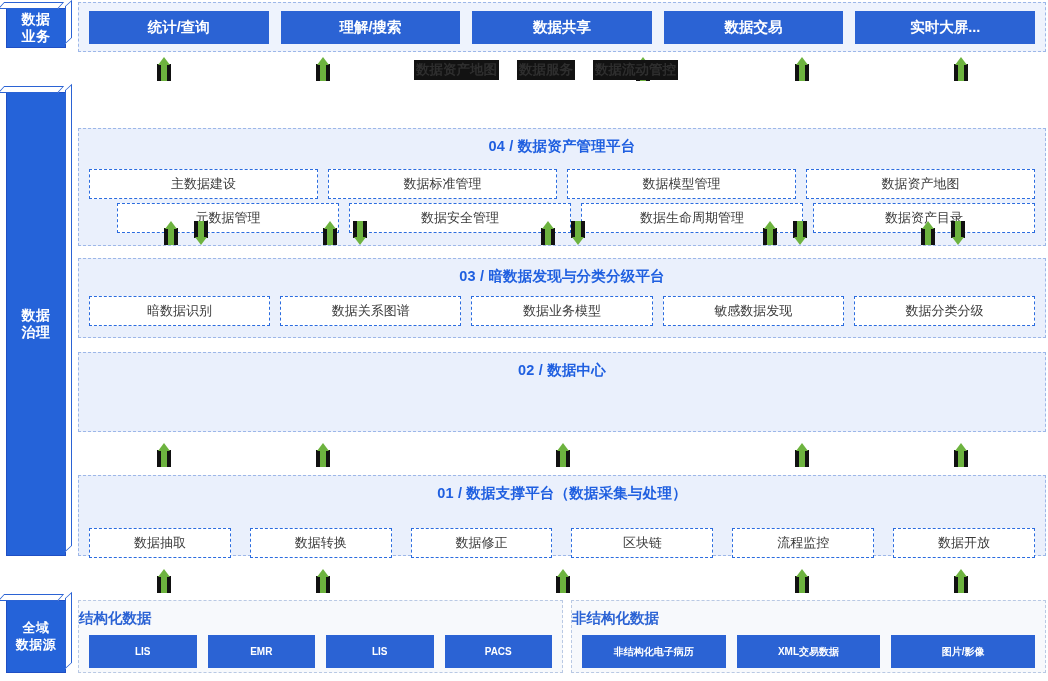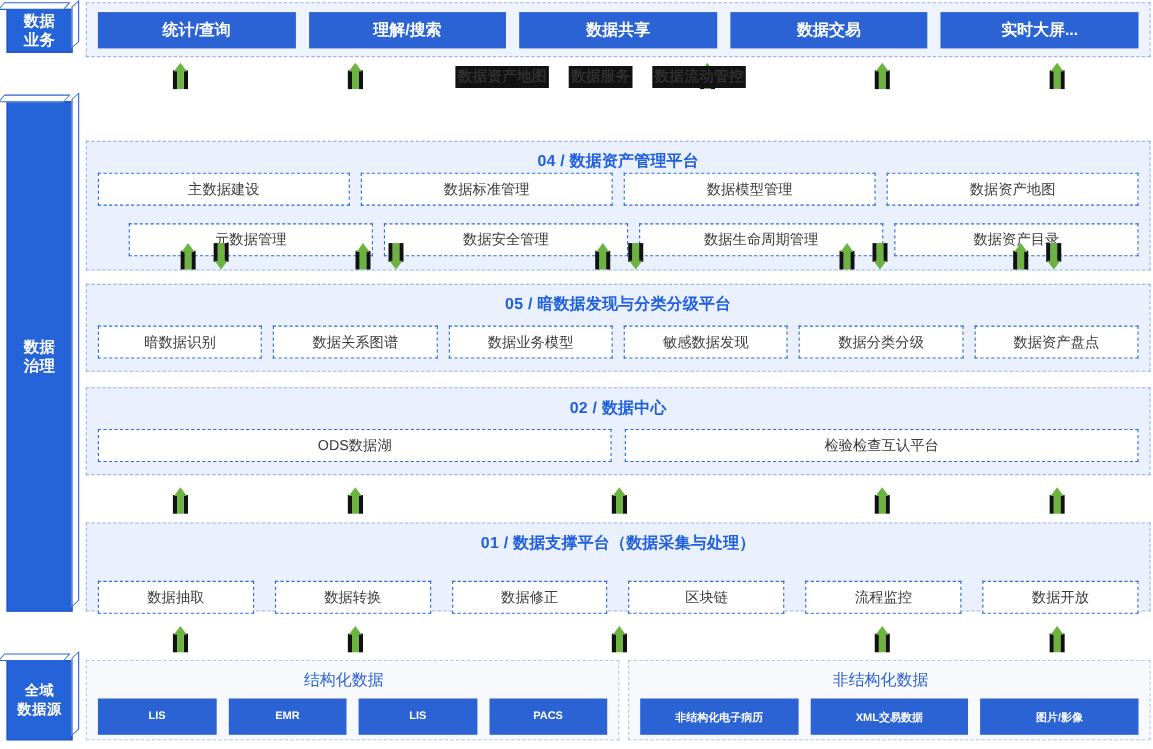--- a/index.html
+++ b/index.html
@@ -116,21 +116,21 @@
 
   
   .srcgroup{
     position:absolute;
     border:1px dashed #b9c9e4;
     background:#f7f9fc;
     box-sizing:border-box;
   }
   .srcgroup .sg-title{
     position:absolute;left:0;right:16px;top:8px;
-    text-align:center;color:#2b63d4;font-weight:400;font-size:14.5px;
+    color:#2b63d4;font-weight:700;font-size:14.5px;
   }
   .srcgroup .sg-pills{
     position:absolute;left:10px;right:10px;top:34px;
     display:flex;gap:11px;
   }
 </style>
 </head>
 <body>
 
 <div class="canvas">
@@ -225,21 +225,21 @@
   </div>
 
   <div class="hl-strip" style="left:414px;top:60px;">
     <span>数据资产地图</span>
     <span>数据服务</span>
     <span>数据流动管控</span>
   </div>
 
   <div class="band" style="top:92px;height:118px;margin-top:36px;">
     <div class="band-title">04 / 数据资产管理平台</div>
-    <div class="cards" style="top:28px;text-align:center;">
+    <div class="cards" style="top:40px;text-align:center;">
       <div class="card">
           <span>主数据建设</span>
         </div>
       <div class="card">
           <span>数据标准管理</span>
         </div>
       <div class="card">
           <span>数据模型管理</span>
         </div>
       <div class="card">
@@ -339,53 +339,42 @@
           <svg width="14" height="26" viewBox="0 0 14 26">
             <rect x="0" y="1" width="4" height="17" fill="#111111"></rect>
             <rect x="10" y="1" width="4" height="17" fill="#111111"></rect>
             <path d="M7,25 L1,17 L4,17 L4,1 L10,1 L10,17 L13,17 Z" fill="#6db33f"></path>
           </svg>
         </span>
       </div>
   </div>
 
   <div class="band" style="top:258px;height:80px;">
-    <div class="band-title">05 / 暗数据发现与分类分级平台</div>
+    <div class="band-title">03 / 暗数据发现与分类分级平台</div>
     <div class="cards" style="top:37px;justify-content:space-between;">
       <div class="card">
           <span>暗数据识别</span>
         </div>
       <div class="card">
           <span>数据关系图谱</span>
         </div>
       <div class="card">
           <span>数据业务模型</span>
         </div>
       <div class="card">
           <span>敏感数据发现</span>
         </div>
       <div class="card">
           <span>数据分类分级</span>
-        </div>
-      <div class="card">
-          <span>数据资产盘点</span>
         </div>
     </div>
   </div>
 
   <div class="band" style="top:352px;height:80px;">
     <div class="band-title">02 / 数据中心</div>
-    <div class="cards" style="top:37px;gap:12px;">
-      <div class="card">
-          <span>ODS数据湖</span>
-        </div>
-      <div class="card">
-          <span>检验检查互认平台</span>
-        </div>
-    </div>
   </div>
 
   <div class="arrow-row" style="top:442px;">
     <div class="arrow-slot" style="left:86px;">
         <span class="arw">
           <svg width="14" height="26" viewBox="0 0 14 26">
             <rect x="0" y="8" width="4" height="17" fill="#111111"></rect>
             <rect x="10" y="8" width="4" height="17" fill="#111111"></rect>
             <path d="M7,1 L13,9 L10,9 L10,25 L4,25 L4,9 L1,9 Z" fill="#6db33f"></path>
           </svg>

